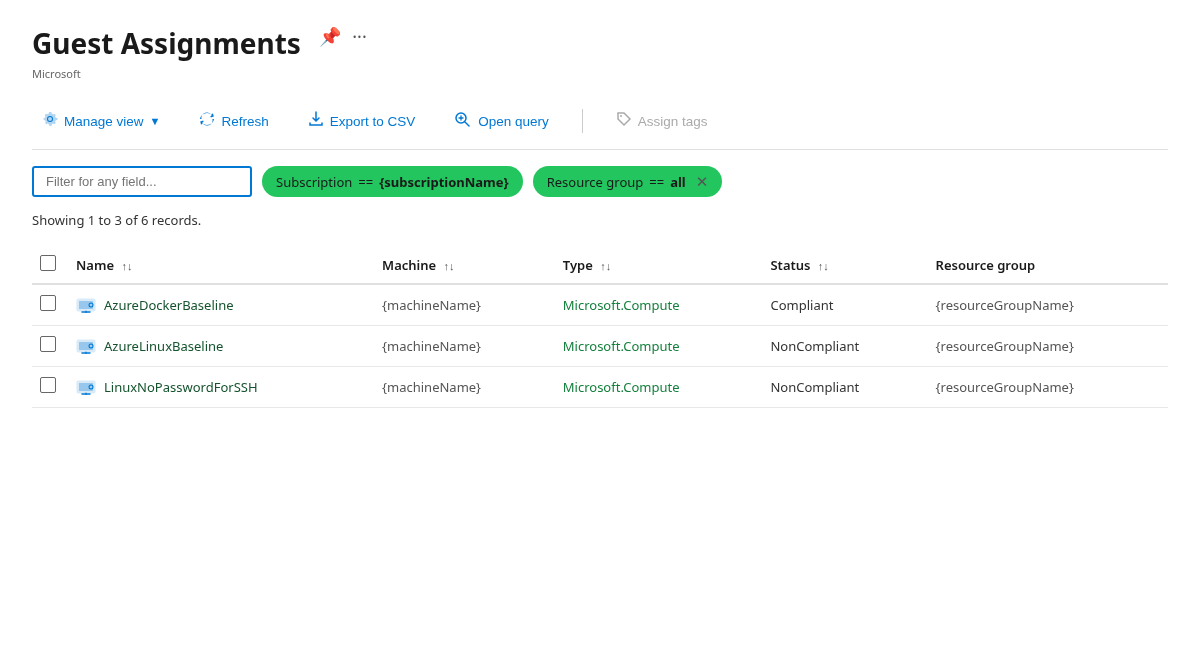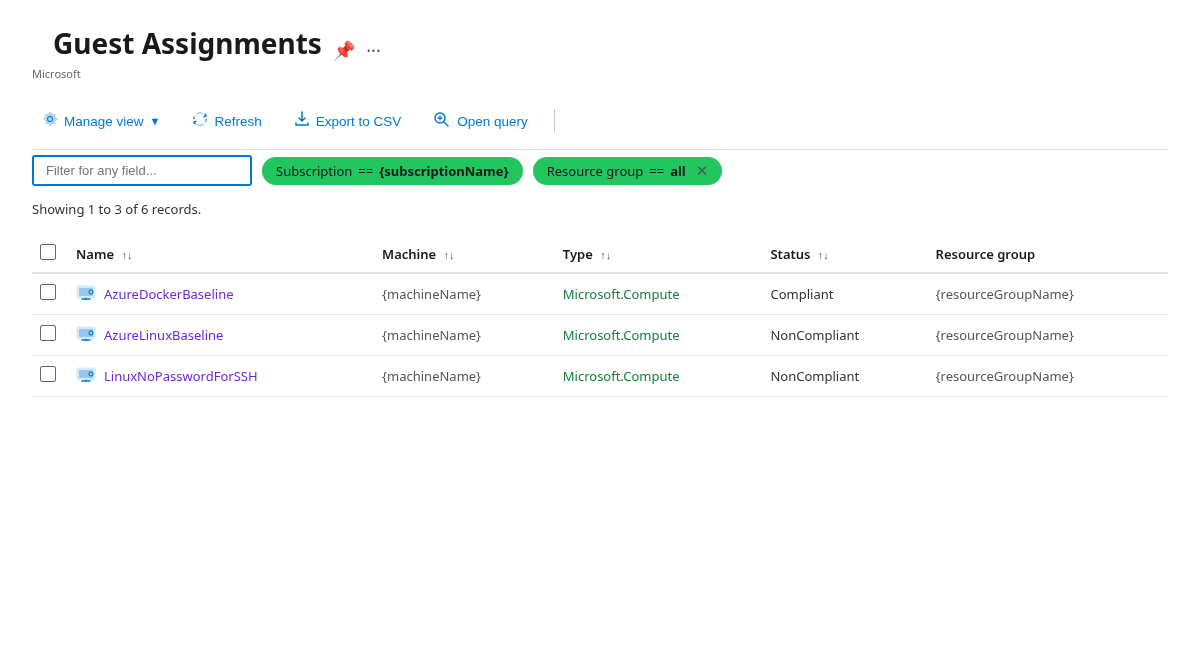--- a/index.html
+++ b/index.html
@@ -32,24 +32,24 @@
     .subtitle {
       font-size: 11px;
       color: #666;
       margin-top: 4px;
       margin-bottom: 24px;
     }
 
     .toolbar {
       display: flex;
       align-items: center;
-      gap: 12px;
+      gap: 19px;
       border-bottom: 1px solid #e0e0e0;
       padding-bottom: 12px;
-      margin-bottom: 5px;
+      margin-bottom: 16px;
       flex-wrap: wrap;
     }
     .toolbar-btn {
       display: flex;
       align-items: center;
       gap: 6px;
       padding: 6px 10px;
       background: none;
       border: none;
       color: #0078d4;
@@ -63,21 +63,20 @@
     .toolbar-separator {
       width: 1px;
       height: 24px;
       background: #ccc;
       margin: 0 4px;
     }
     .chevron { font-size: 11px; }
 
     .filter-row {
       display: flex;
-      align-items: center;
       gap: 10px;
       margin-bottom: 14px;
       flex-wrap: wrap;
     }
     .filter-input {
       border: 2px solid #0078d4;
       border-radius: 3px;
       padding: 6px 12px;
       font-size: 13px;
       color: #999;
@@ -146,24 +145,24 @@
     .checkbox {
       width: 16px;
       height: 16px;
       border: 1.5px solid #666;
       border-radius: 2px;
       display: inline-block;
       background: #fff;
       cursor: pointer;
     }
     .cell-name {
-      color: #6d28d9;
-      cursor: pointer;
-      display: flex;
-      align-items: flex-start;
+      color: #14532d;
+      cursor: pointer;
+      display: flex;
+      align-items: flex-end;
       gap: 8px;
       text-decoration: none;
     }
     .vm-icon {
       width: 20px;
       height: 16px;
       display: inline-flex;
       align-items: center;
       justify-content: center;
       flex-shrink: 0;
@@ -171,21 +170,21 @@
     .vm-icon svg { width: 20px; height: 16px; }
     .cell-machine { color: #555; font-style: normal; }
     .cell-type { color: #15803d; }
     .cell-status-compliant { color: #333; }
     .cell-status-noncompliant { color: #333; }
     .cell-rg { color: #555; }
   </style>
 </head>
 <body>
 
-<div style="display:flex; align-items:flex-end; gap:12px; margin-bottom:4px;margin-left:21px;">
+<div style="display:flex; align-items:flex-start; gap:19px; margin-bottom:4px;">
   <h1 class="page-title">Guest Assignments</h1>
   <div class="page-title-icons">
     <span title="Pin" style="color:#555; font-size:18px; cursor:pointer;">📌</span>
     <span title="More" style="color:#555; font-size:18px; cursor:pointer;">···</span>
   </div>
 </div>
 <div class="subtitle">Microsoft</div>
 
 <div class="toolbar">
   <button class="toolbar-btn">
@@ -223,20 +222,29 @@
         <circle cx="7" cy="7" r="5" stroke="#0078d4" stroke-width="1.5"></circle>
         <path d="M11 11l4 4" stroke="#0078d4" stroke-width="1.5" stroke-linecap="round"></path>
         <path d="M5 7h4M7 5v4" stroke="#0078d4" stroke-width="1.3" stroke-linecap="round"></path>
       </svg>
     </span>
     <span>Open query</span>
   </button>
 
   <div class="toolbar-separator"></div>
 
+  <button class="toolbar-btn disabled">
+    <span class="icon">
+      <svg width="16" height="16" viewBox="0 0 16 16" fill="none" xmlns="http://www.w3.org/2000/svg">
+        <path d="M2 2h6l6 6-6 6-6-6V2z" stroke="#aaa" stroke-width="1.5" fill="none"></path>
+        <circle cx="5" cy="5" r="1" fill="#aaa"></circle>
+      </svg>
+    </span>
+    <span style="color:#aaa;">Assign tags</span>
+  </button>
 </div>
 
 <div class="filter-row">
   <input class="filter-input" type="text" placeholder="Filter for any field..." style="">
 
   <div class="filter-tag">
     <span class="tag-key">Subscription</span>
     <span class="tag-op">==</span>
     <span class="tag-val">{subscriptionName}</span>
   </div>

